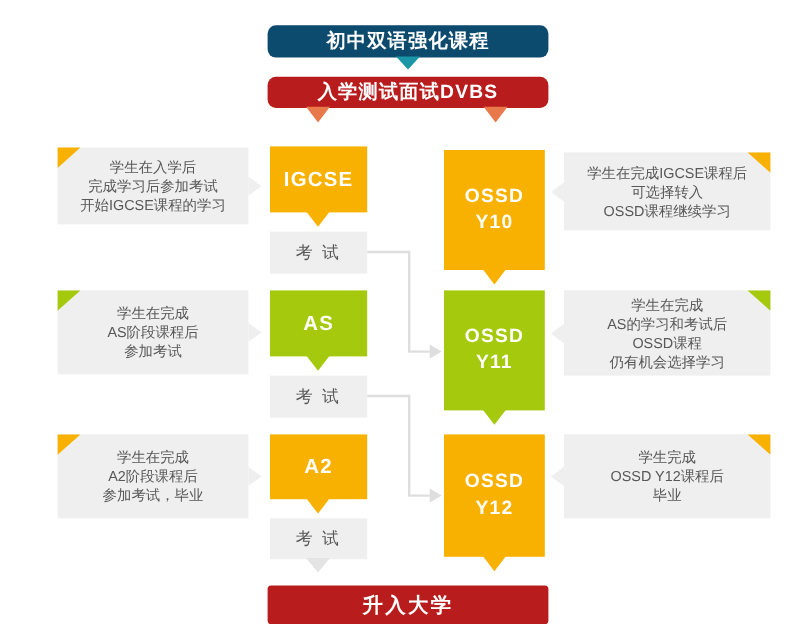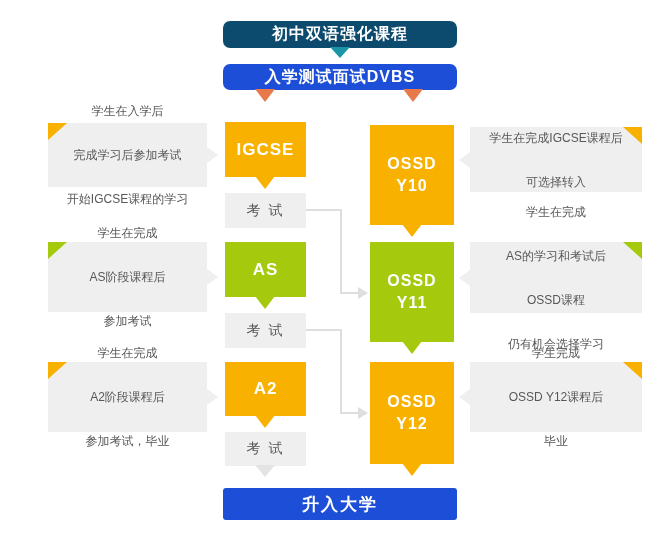--- a/index.html
+++ b/index.html
@@ -7,38 +7,38 @@
     position:relative; width:655px; height:535px; background:#ffffff;
     font-family:"Liberation Sans","DejaVu Sans",sans-serif; overflow:hidden;
   }
   svg.connectors { position:absolute; left:0; top:0; }
 
   .banner {
     position:absolute; display:flex; align-items:center; justify-content:center;
     color:#ffffff; font-weight:bold; font-size:16px; letter-spacing:1px;
   }
   .teal-bg   { background:#0c4a6e; }
-  .orange-bg { background:#1d4ed8; }
+  .orange-bg { background:#b91c1c; }
   .amber     { background:#f9b100; }
   .green     { background:#a5c90d; }
 
   .tail {
     position:absolute; width:0; height:0;
     border-left:10px solid transparent; border-right:10px solid transparent;
   }
   .tail.teal-t  { border-top:11px solid #1b96a7; }
   .tail.orange-t{ border-top:13px solid #e8794a; }
   .tail.amber-t { border-top:13px solid #f9b100; }
   .tail.green-t { border-top:13px solid #a5c90d; }
   .tail.gray-t  { border-top:12px solid #e4e4e4; }
 
   .note {
     position:absolute; background:#efefef; color:#595757;
     display:flex; flex-direction:column; justify-content:center;
-    text-align:center; font-size:12px; line-height:16px;gap:28px;
+    text-align:center; font-size:12px; line-height:16px;
   }
   .corner-tl {
     position:absolute; left:0; top:0; width:0; height:0;
     border-top:17px solid #f9b100; border-right:19px solid transparent;
   }
   .corner-tr {
     position:absolute; right:0; top:0; width:0; height:0;
     border-top:17px solid #f9b100; border-left:19px solid transparent;
   }
   .green-c { border-top-color:#a5c90d; }
@@ -99,20 +99,21 @@
     <div>OSSD</div>
     <div>Y10</div>
   </div>
   <div class="tail amber-t" style="left:402px;top:224px;"></div>
 
   <div class="note" style="left:470px;top:127px;width:172px;height:65px;">
     <span class="corner-tr"></span>
     <span class="side-tail-left"></span>
     <div>学生在完成IGCSE课程后</div>
     <div>可选择转入</div>
+    <div>OSSD课程继续学习</div>
   </div>
 
   <div class="note" style="left:48px;top:242px;width:159px;height:70px;">
     <span class="corner-tl green-c"></span>
     <span class="side-tail-right"></span>
     <div>学生在完成</div>
     <div>AS阶段课程后</div>
     <div>参加考试</div>
   </div>
 

